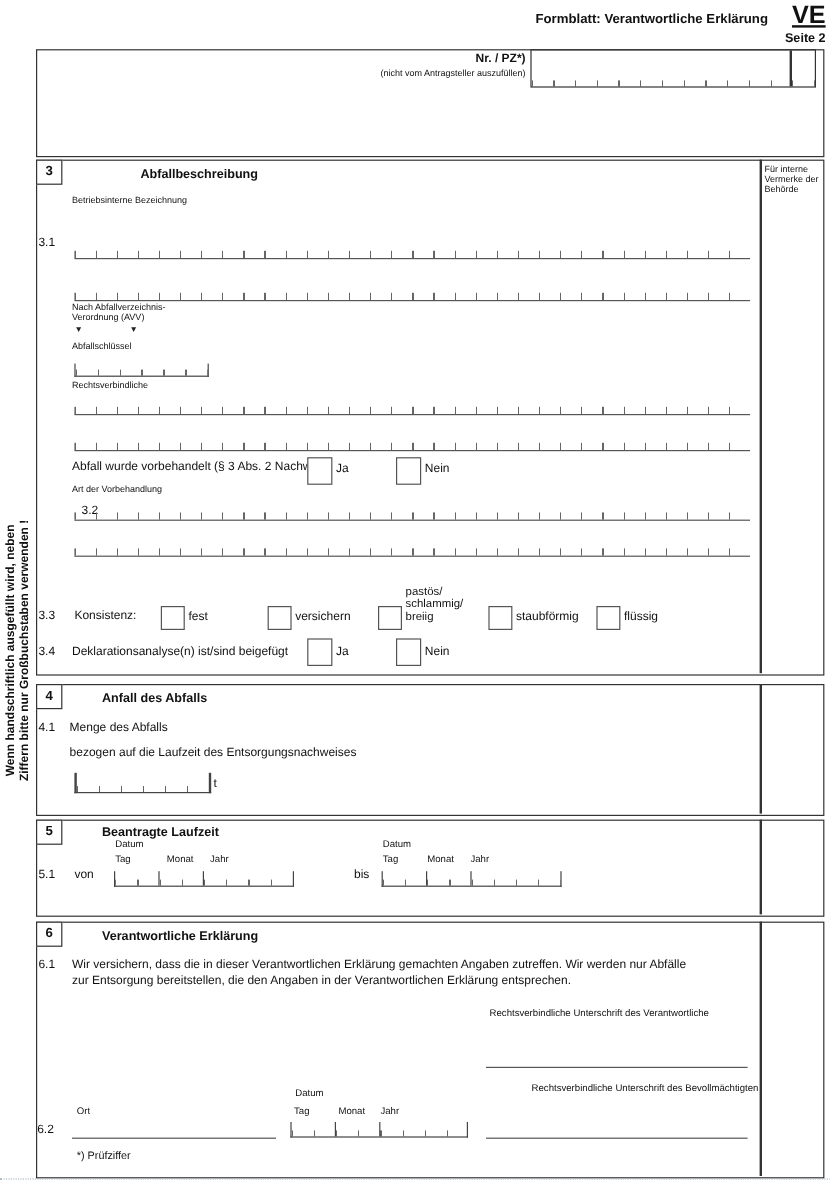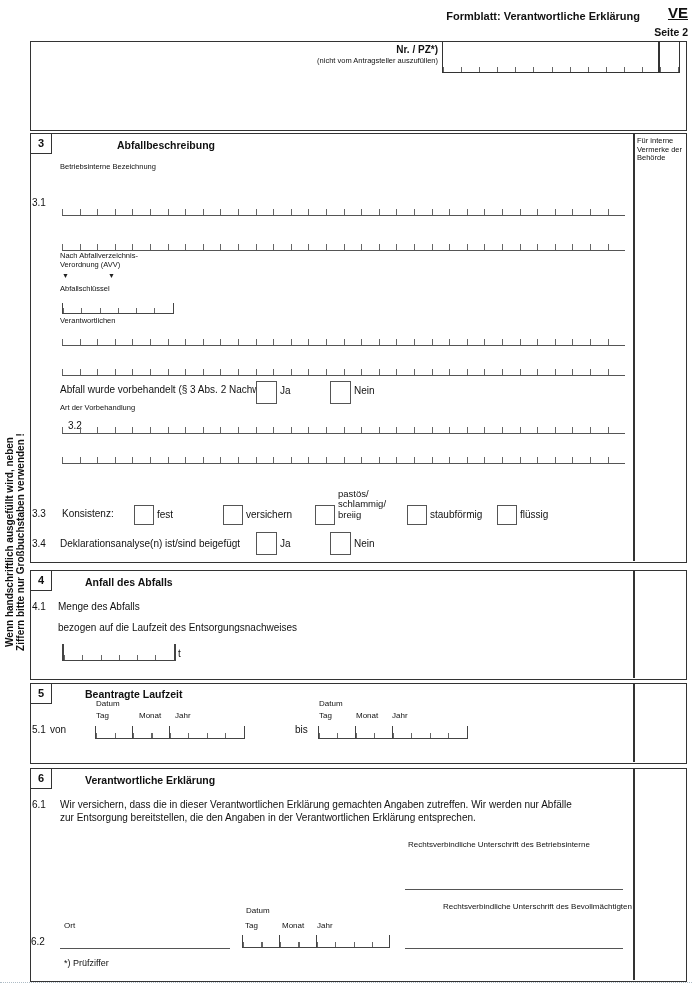--- a/index.html
+++ b/index.html
@@ -3,21 +3,21 @@
 <meta charset="utf-8">
 <style>
   html,body{margin:0;padding:0;background:#fff;}
   .page{position:relative;width:692px;height:986px;background:#ffffff;
         font-family:"Liberation Sans",sans-serif;color:#111;overflow:hidden;}
   .abs{position:absolute;}
   .b{font-weight:bold;}
   .t10{font-size:10px;line-height:12px;}
   .t105{font-size:10.5px;line-height:12px;}
   .t11{font-size:11px;line-height:13px;}
-  .t19{font-size:15px;line-height:20px;text-decoration:underline;}
+  .t19{font-size:21px;line-height:20px;text-decoration:underline;}
   .t95{font-size:9.5px;line-height:10.5px;}
   .t9{font-size:9px;line-height:11px;}
   .t8{font-size:8px;line-height:9px;}
   .t75{font-size:7.5px;line-height:8.5px;}
   .secbox{position:absolute;border:1.5px solid #333;background:#fff;}
   .numsq{position:absolute;width:20px;height:19px;border:1.5px solid #333;
          font-size:11px;font-weight:bold;text-align:center;line-height:19px;background:#fff;}
   .vdiv{position:absolute;width:1.5px;background:#333;}
   
   .comb32{position:absolute;left:62px;width:563px;height:6px;border-bottom:1px solid #555;
@@ -74,21 +74,21 @@
   <div class="abs t10" style="left:32px;top:197px;">3.1</div>
   <div class="comb32" style="top:209px;"></div>
   <div class="comb32" style="top:244px;"></div>
 
   <div class="abs t75" style="left:60px;top:252px;">Nach Abfallverzeichnis-</div>
   <div class="abs t75" style="left:60px;top:261px;">Verordnung (AVV)</div>
   <span class="arrow" style="left:62px;top:272px;">▼</span>
   <span class="arrow" style="left:108px;top:272px;">▼</span>
   <div class="abs t75" style="left:60px;top:285px;">Abfallschlüssel</div>
   <div class="comb6" style="left:62px;top:303px;height:10px;"></div>
-  <div class="abs t75" style="left:60px;top:317px;">Verantwortlichen</div>
+  <div class="abs t75" style="left:60px;top:317px;">Rechtsverbindliche</div>
   <div class="comb32" style="top:339px;"></div>
   <div class="comb32" style="top:369px;"></div>
 
   <div class="abs t10" style="left:60px;top:384px;">Abfall wurde vorbehandelt (§ 3 Abs. 2 NachwV):</div>
   <div class="cb" style="left:256px;top:381px;"></div>
   <div class="abs t10" style="left:280px;top:385px;">Ja</div>
   <div class="cb" style="left:330px;top:381px;"></div>
   <div class="abs t10" style="left:354px;top:385px;">Nein</div>
 
   <div class="abs t75" style="left:60px;top:404px;">Art der Vorbehandlung</div>
@@ -131,21 +131,21 @@
   <div class="secbox" style="left:30px;top:683px;width:655px;height:79px;"></div>
   <div class="vdiv" style="left:633px;top:683px;height:79px;"></div>
   <div class="numsq" style="left:30px;top:683px;">5</div>
   <div class="abs t105 b" style="left:85px;top:688px;">Beantragte Laufzeit</div>
 
   <div class="abs t8" style="left:96px;top:699px;">Datum</div>
   <div class="abs t8" style="left:96px;top:711px;">Tag</div>
   <div class="abs t8" style="left:139px;top:711px;">Monat</div>
   <div class="abs t8" style="left:175px;top:711px;">Jahr</div>
   <div class="abs t10" style="left:32px;top:724px;">5.1</div>
-  <div class="abs t10" style="left:50px;top:724px;text-align:right;">von</div>
+  <div class="abs t10" style="left:62px;top:724px;text-align:right;">von</div>
   <div class="combdate" style="left:95px;top:726px;">
     <span class="bar" style="left:36px;"></span>
     <span class="bar" style="left:73px;"></span>
   </div>
   <div class="abs t10" style="left:295px;top:724px;">bis</div>
   <div class="abs t8" style="left:319px;top:699px;">Datum</div>
   <div class="abs t8" style="left:319px;top:711px;">Tag</div>
   <div class="abs t8" style="left:356px;top:711px;">Monat</div>
   <div class="abs t8" style="left:392px;top:711px;">Jahr</div>
   <div class="combdate" style="left:318px;top:726px;">
@@ -154,21 +154,21 @@
   </div>
 
   <div class="secbox" style="left:30px;top:768px;width:655px;height:212px;"></div>
   <div class="vdiv" style="left:633px;top:768px;height:212px;"></div>
   <div class="numsq" style="left:30px;top:768px;">6</div>
   <div class="abs t105 b" style="left:85px;top:774px;">Verantwortliche Erklärung</div>
   <div class="abs t10" style="left:32px;top:799px;">6.1</div>
   <div class="abs t10" style="left:60px;top:799px;">Wir versichern, dass die in dieser Verantwortlichen Erklärung gemachten Angaben zutreffen. Wir werden nur Abfälle</div>
   <div class="abs t10" style="left:60px;top:812px;">zur Entsorgung bereitstellen, die den Angaben in der Verantwortlichen Erklärung entsprechen.</div>
 
-  <div class="abs t8" style="left:408px;top:840px;">Rechtsverbindliche Unterschrift des Betriebsinterne</div>
+  <div class="abs t8" style="left:408px;top:840px;">Rechtsverbindliche Unterschrift des Verantwortliche</div>
   <div class="sigline" style="left:405px;top:888px;"></div>
   <div class="abs t8" style="left:408px;top:902px;padding-left:35px;">Rechtsverbindliche Unterschrift des Bevollmächtigten</div>
   <div class="sigline" style="left:405px;top:947px;"></div>
 
   <div class="abs t8" style="left:246px;top:906px;">Datum</div>
   <div class="abs t8" style="left:64px;top:921px;">Ort</div>
   <div class="abs t8" style="left:245px;top:921px;">Tag</div>
   <div class="abs t8" style="left:282px;top:921px;">Monat</div>
   <div class="abs t8" style="left:317px;top:921px;">Jahr</div>
   <div class="abs t10" style="left:31px;top:936px;">6.2</div>

